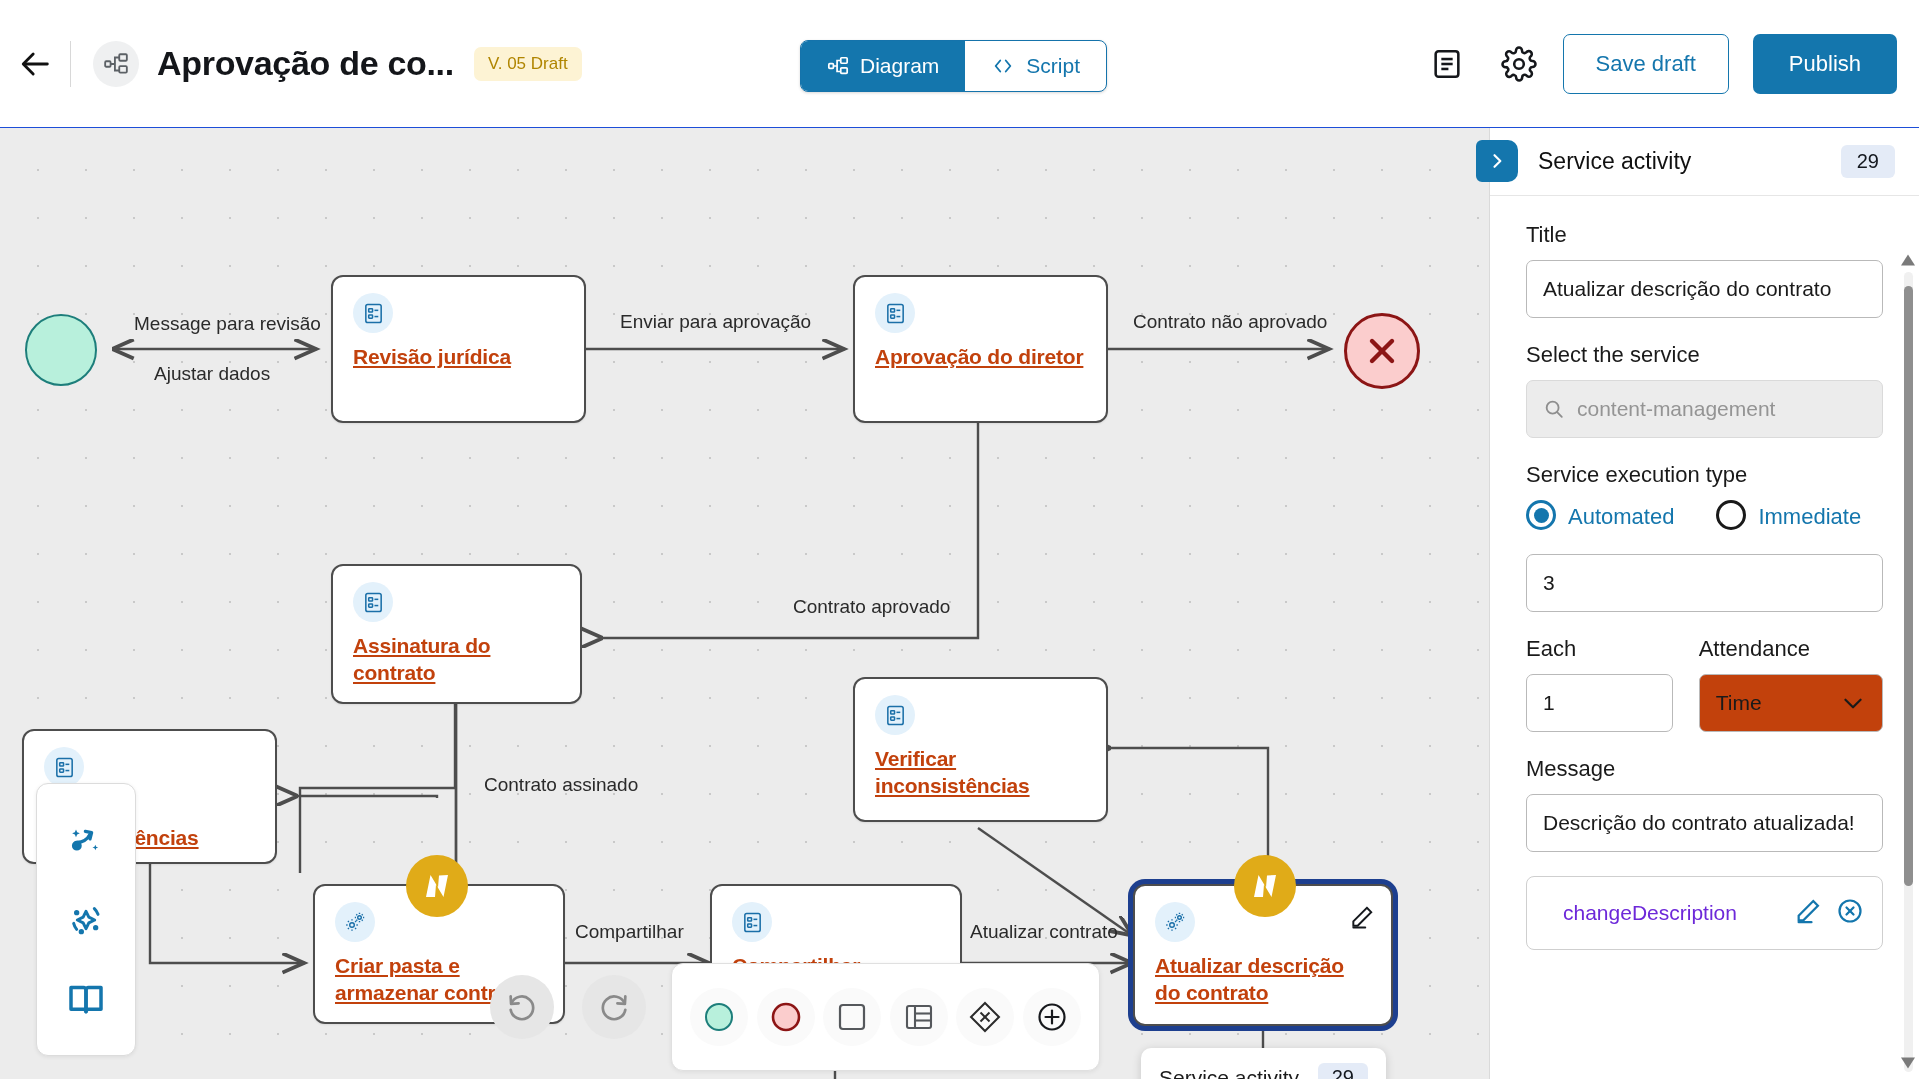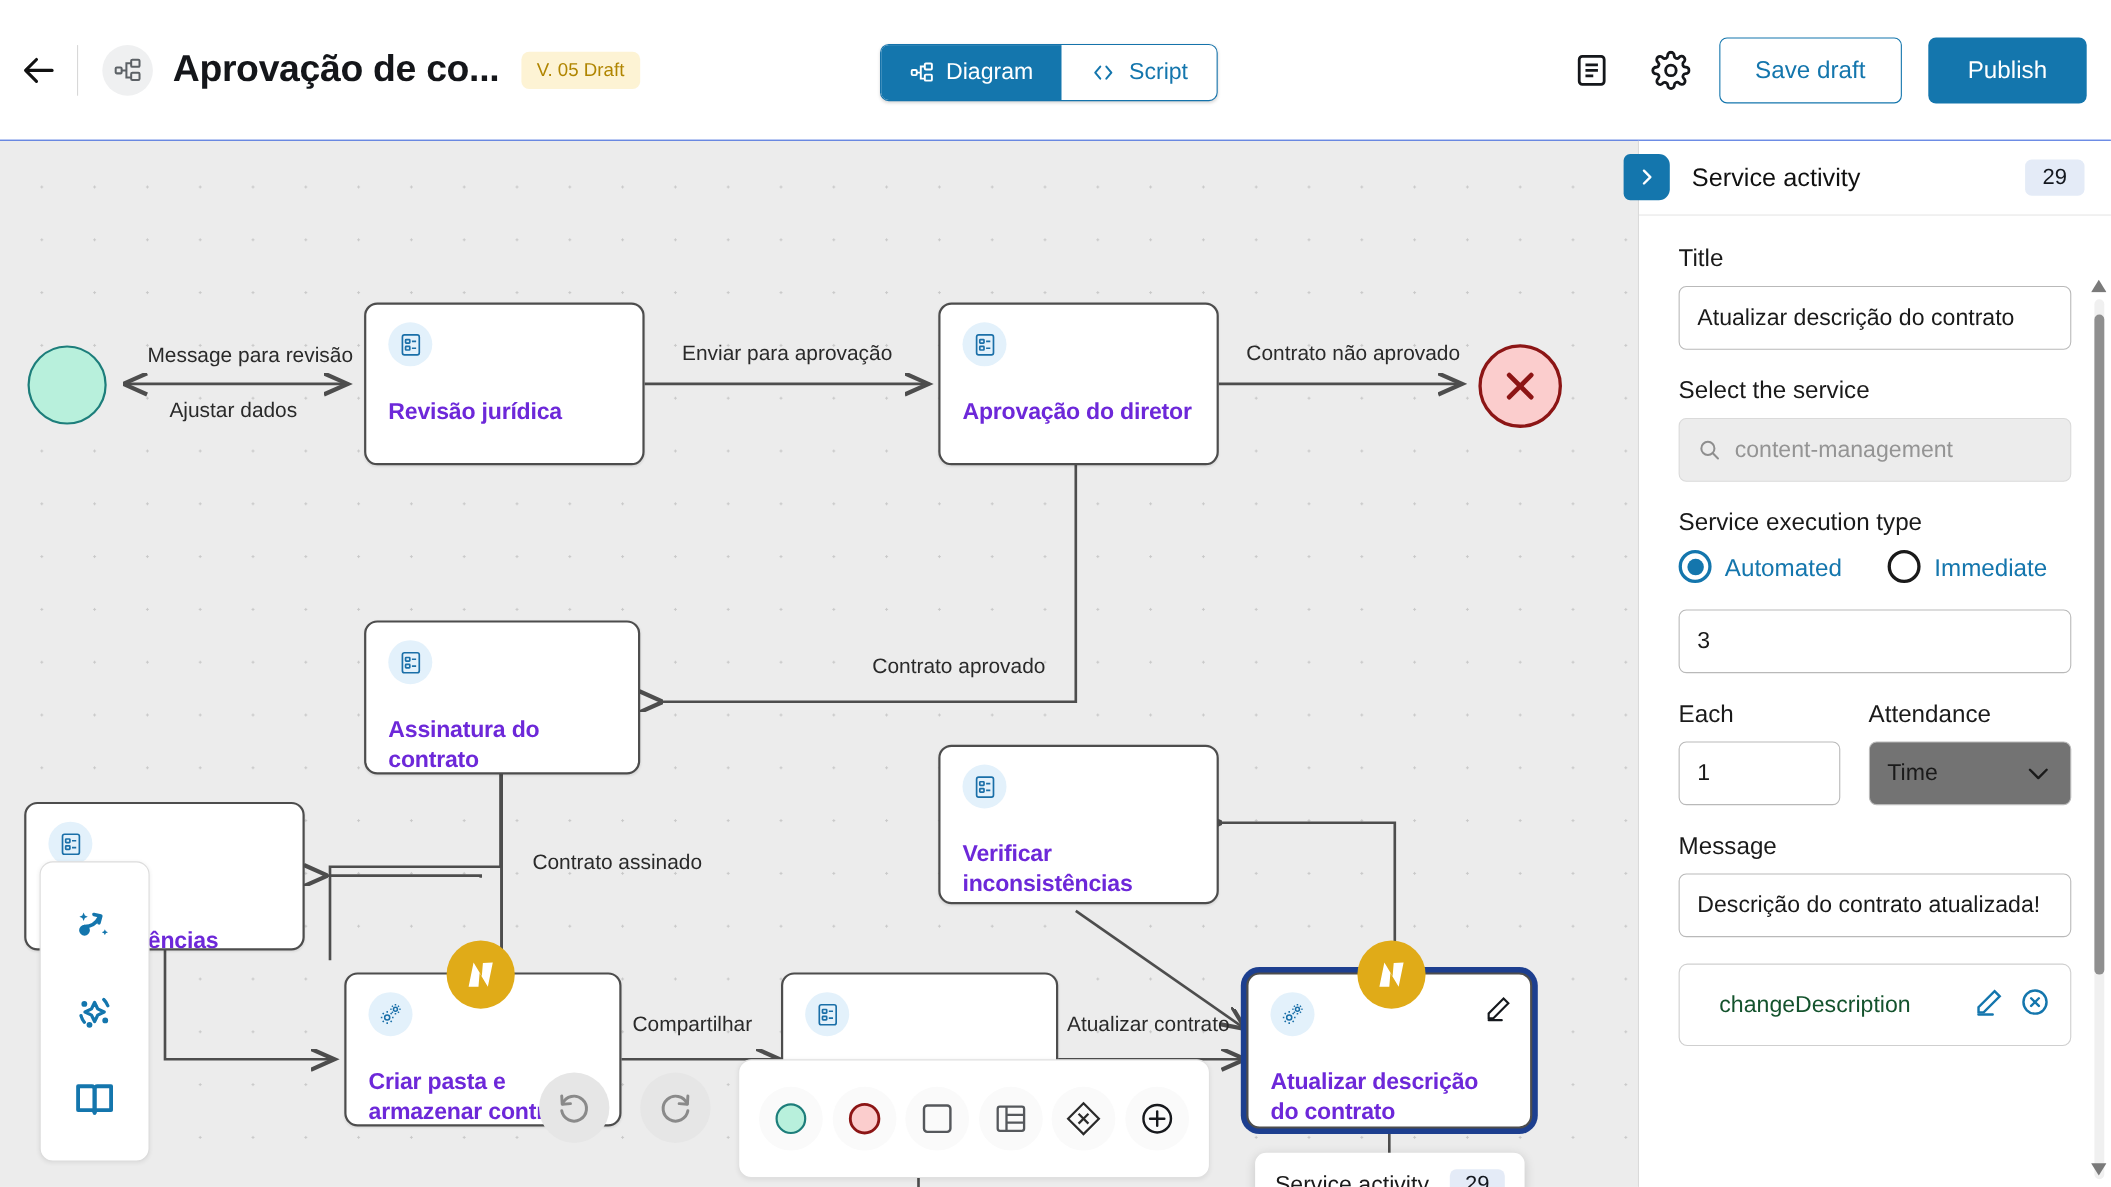--- a/index.html
+++ b/index.html
@@ -84,22 +84,22 @@
   }
   .node.selected {
     border: 2.5px solid #4d4d4d;
     box-shadow: 0 0 0 5px #1d3f8f, 0 1px 2px rgba(0,0,0,.1);
   }
   .node-icon {
     width: 40px; height: 40px; border-radius: 50%; background: #e3f1fb;
     display: flex; align-items: center; justify-content: center;
   }
   .node-label {
-    font-size: 21px; font-weight: 700; color: #6d28d9; line-height: 1.3;
-    margin-top: 28px; letter-spacing: -0.2px;
+    font-size: 21px; font-weight: 700; color: #c2410c; line-height: 1.3;
+    margin-top: 10px; letter-spacing: -0.2px; text-decoration: underline;
   }
   .node-edit {
     position: absolute; right: 16px; top: 18px; width: 26px; height: 26px;
     cursor: pointer;
   }
 
   .evt-circle {
     position: absolute; border-radius: 50%;
     display: flex; align-items: center; justify-content: center;
   }
@@ -203,27 +203,27 @@
   }
   .radio-dot.off { border-color: #1a1a1a; }
   .radio-dot i { width: 15px; height: 15px; border-radius: 50%; background: #1476ad; display: block; }
   .radio-label { font-size: 22px; color: #1476ad; }
   .two-col { display: flex; gap: 26px; margin-bottom: 24px; }
   .col-each { width: 156px; }
   .col-att { width: 196px; }
   .select-box {
     width: 100%; height: 58px; border: 1px solid #b9b9b9; border-radius: 7px;
     display: flex; align-items: center; justify-content: space-between;
-    padding: 0 16px; font-size: 21px; color: #1a1a1a; background: #737373; cursor: pointer;
+    padding: 0 16px; font-size: 21px; color: #1a1a1a; background: #c2410c; cursor: pointer;
   }
   .var-card {
     border: 1px solid #cfcfcf; border-radius: 8px; padding: 20px 18px;
     display: flex; align-items: center; justify-content: space-between;
   }
-  .var-name { font-size: 21px; color: #14532d; margin-left: 18px; }
+  .var-name { font-size: 21px; color: #6d28d9; margin-left: 18px; }
   .var-actions { display: flex; align-items: center; gap: 14px; }
   .rp-scroll {
     position: absolute; right: 6px; top: 76px; width: 9px; height: 800px;
     background: #f0f0f0; border-radius: 5px;
   }
   .rp-scroll i {
     display: block; width: 9px; height: 600px; background: #8f8f8f; border-radius: 5px;
     margin-top: 14px;
   }
   .rp-arrow-up, .rp-arrow-dn {

